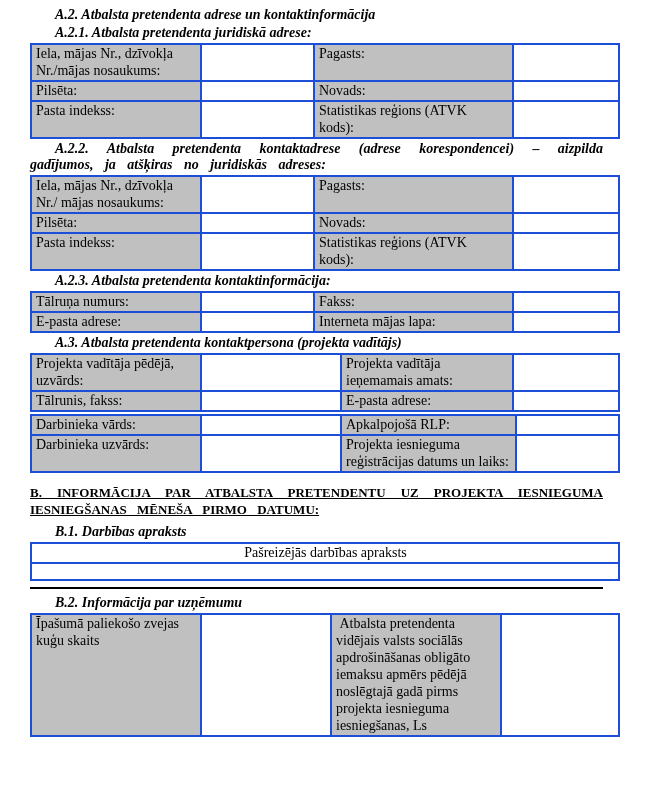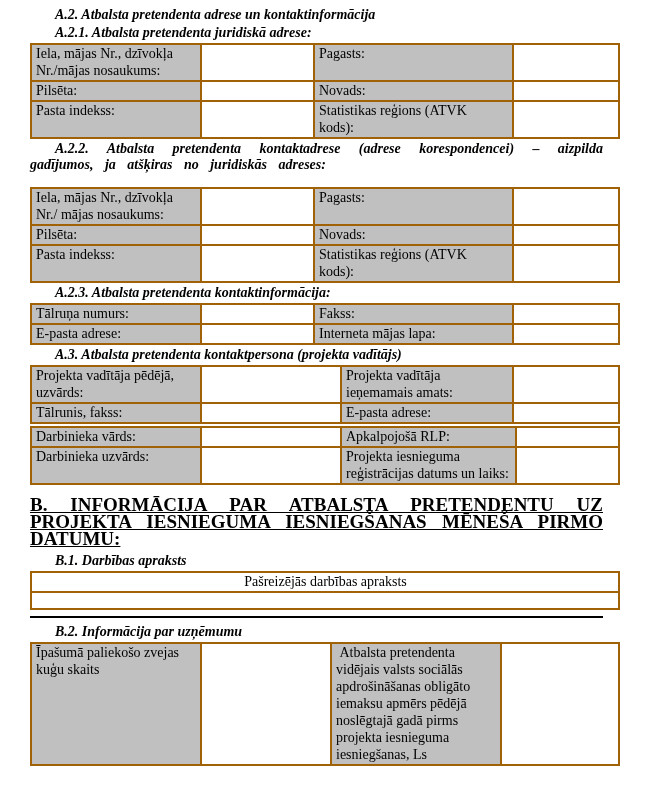--- a/index.html
+++ b/index.html
@@ -22,43 +22,43 @@
     font-style: italic;
     font-size: 14px;
     line-height: 16px;
     margin: 2px 0 2px 25px;
   }
   .hj {
     font-weight: bold;
     font-style: italic;
     font-size: 14px;
     line-height: 16px;
-    margin: 2px 0 14px 0;
+    margin: 2px 0 2px 0;
     text-indent: 25px;
     text-align: justify;
     word-spacing: 8px;
   }
   .bh {
     font-weight: bold;
-    font-size: 19px;
+    font-size: 13px;
     line-height: 17px;
     margin: 11px 0 6px 0;
     text-align: justify;
     text-decoration: underline;
     word-spacing: 7px;
   }
   
   table.f {
     border-collapse: collapse;
     table-layout: fixed;
     width: 588px;
     margin: 0 0 2px 0;
   }
   table.f td {
-    border: 2px solid #a16207;
+    border: 2px solid #1d4ed8;
     font-size: 14px;
     line-height: 17px;
     padding: 0 3px 1px 4px;
     vertical-align: top;
     overflow: hidden;
   }
   td.g { background: #c0c0c0; white-space: pre-wrap; }
   td.w { background: #ffffff; }
   table.tb1 td.c { text-align: center; }
   table.tb1 td.empty { height: 14px; }

